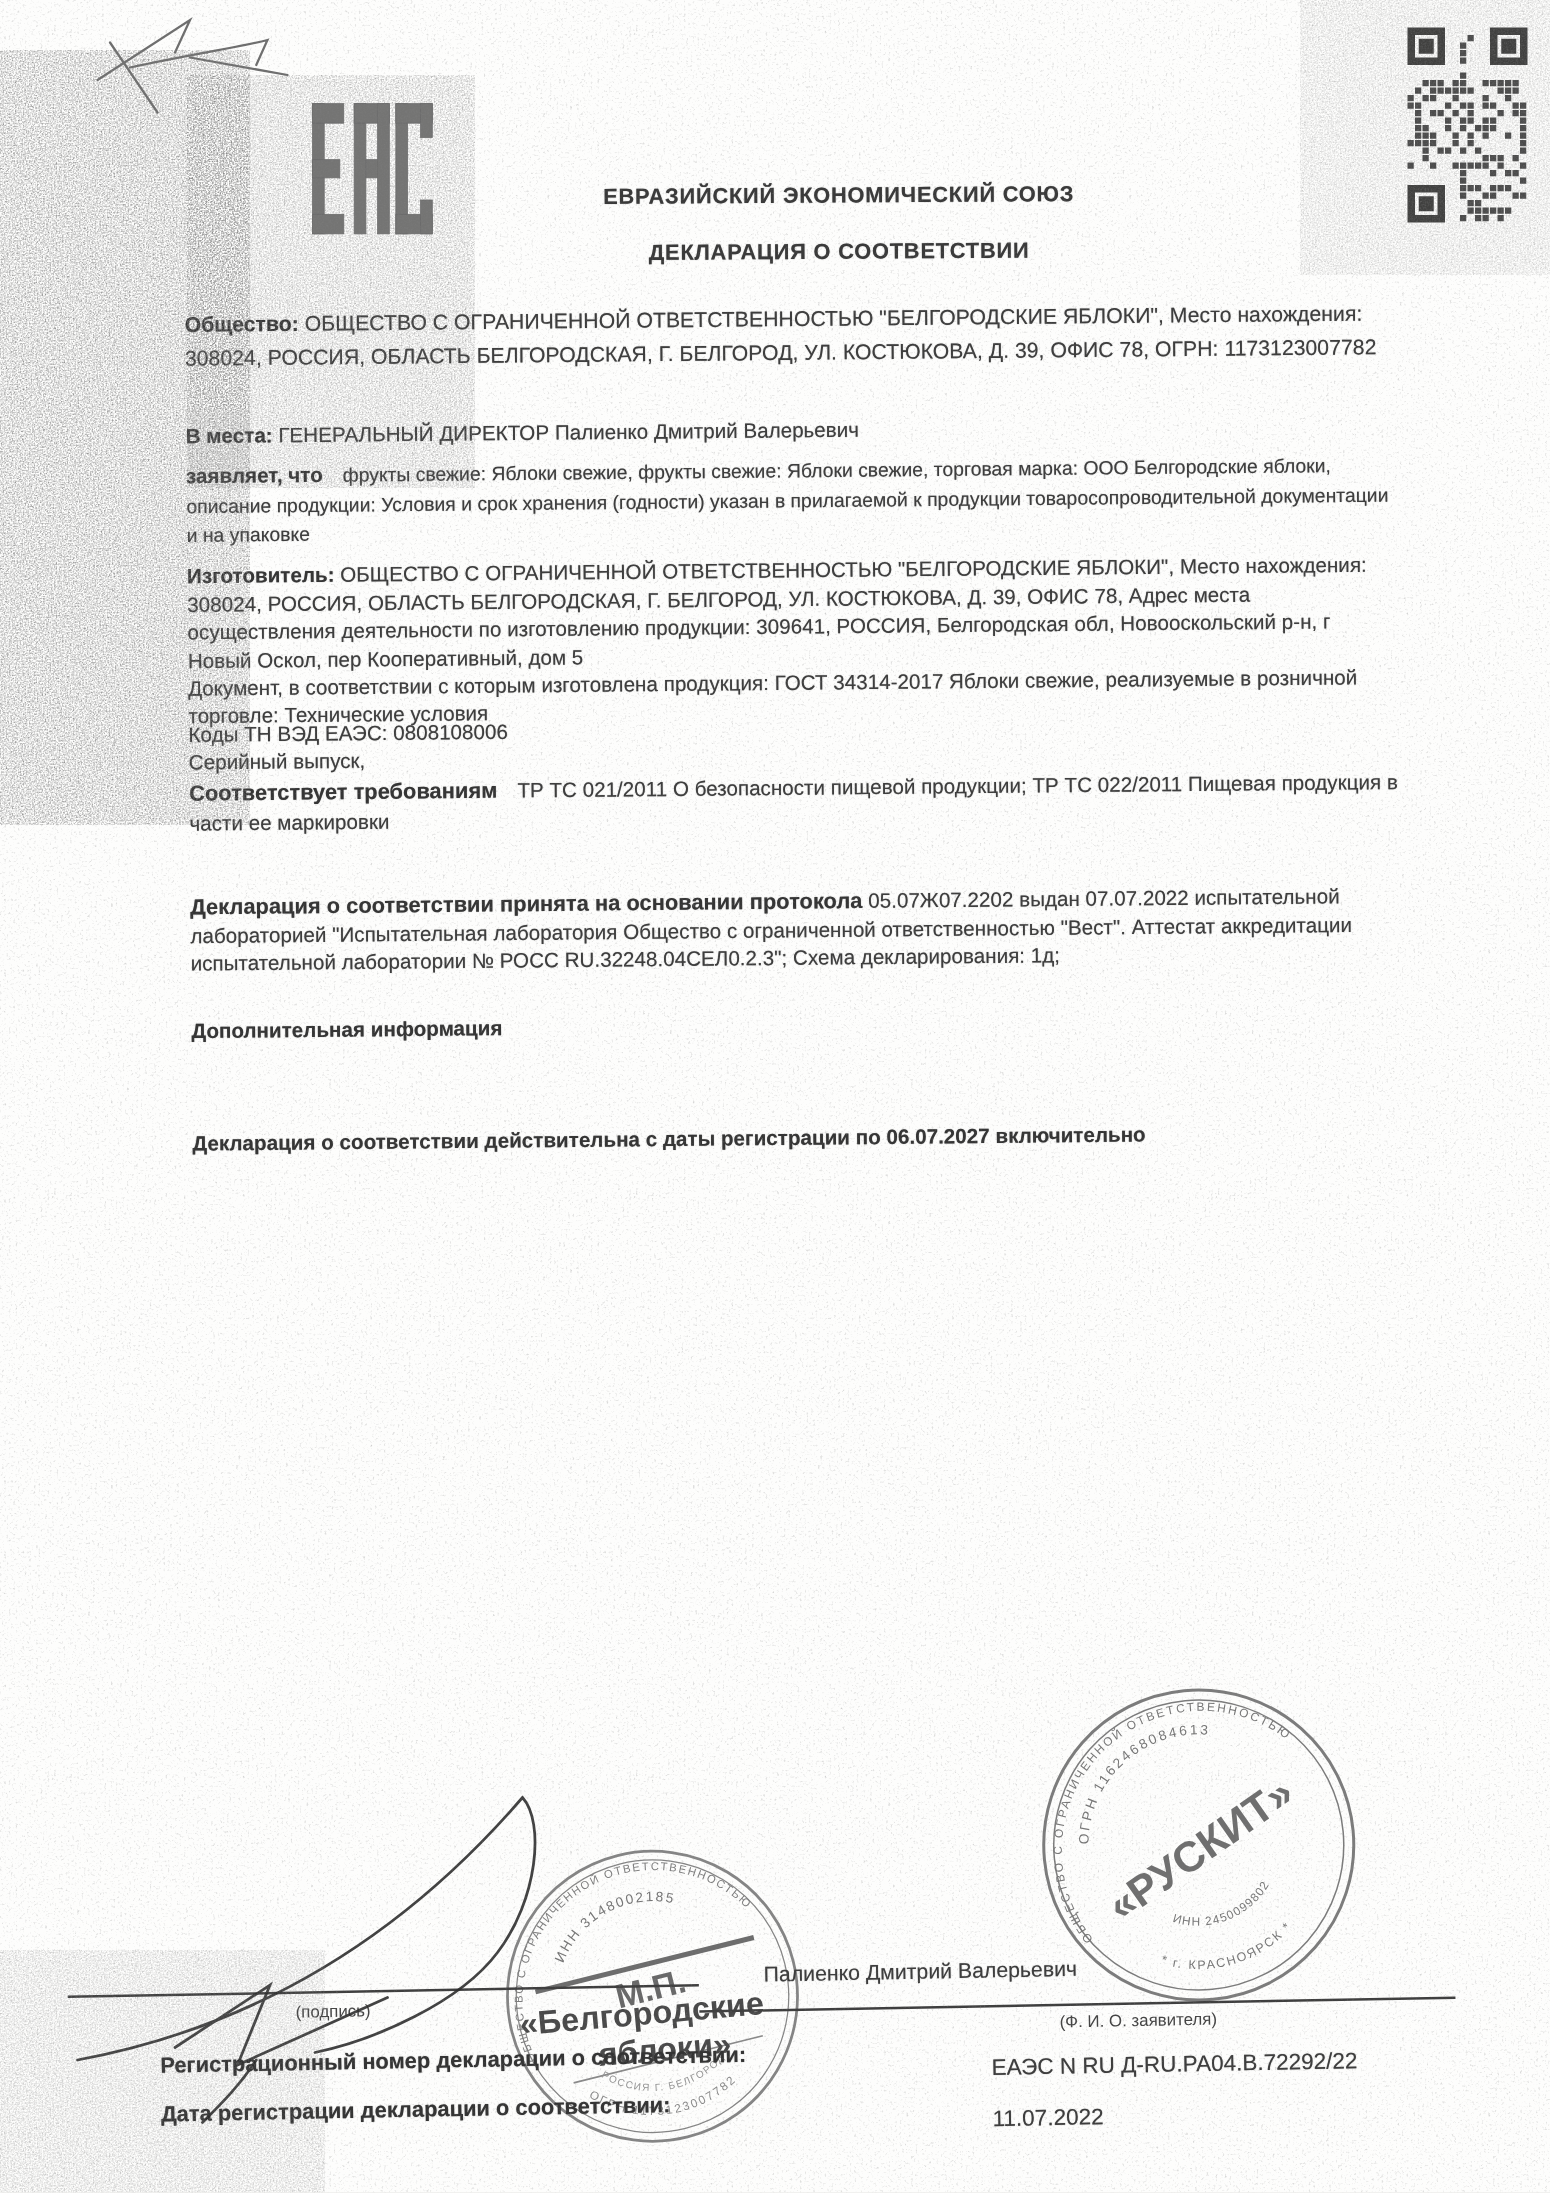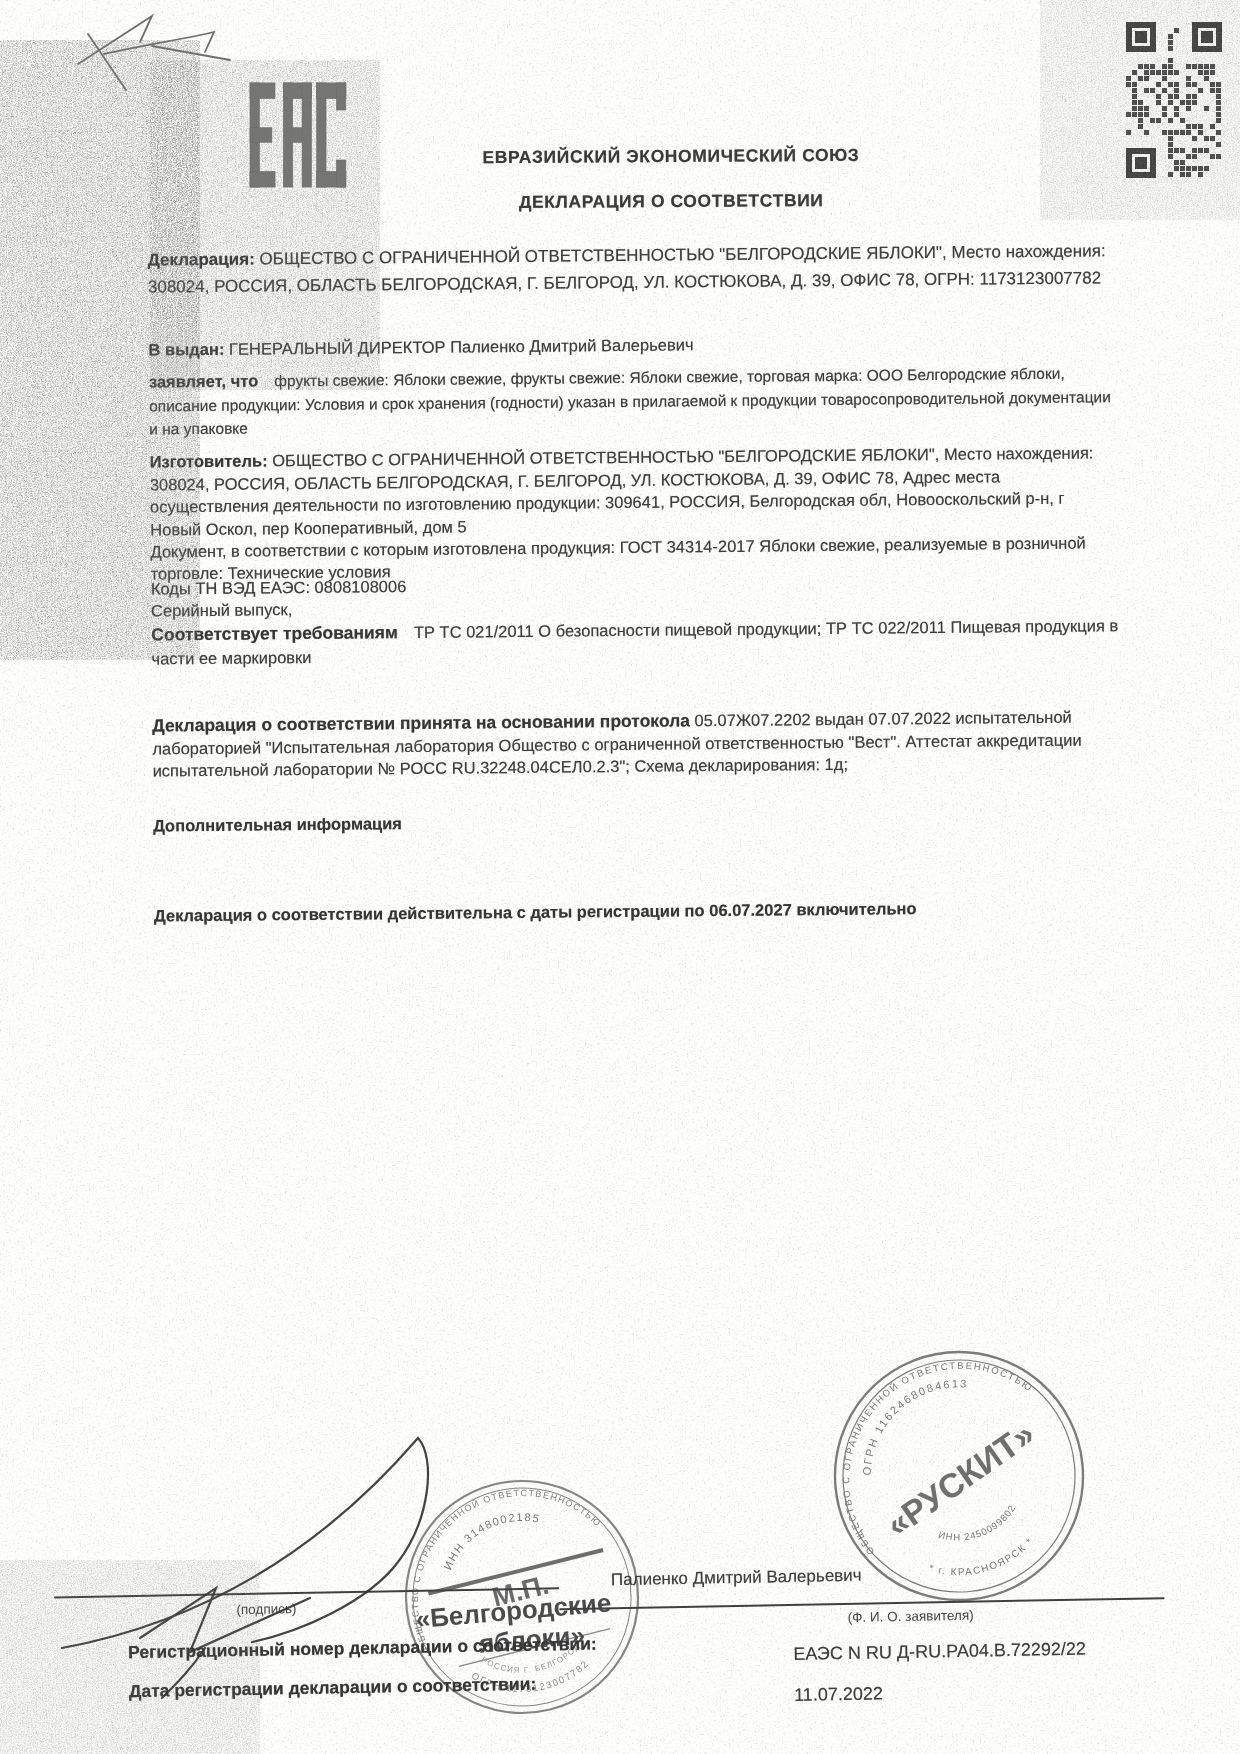--- a/index.html
+++ b/index.html
@@ -208,23 +208,23 @@
       <path d="M88,34 L126,90"></path>
     </g>
   </svg>
 
   <div class="titles">
     <div class="title-line" style="top:146px;">ЕВРАЗИЙСКИЙ ЭКОНОМИЧЕСКИЙ СОЮЗ</div>
     <div class="title-line" style="top:191px;">ДЕКЛАРАЦИЯ О СООТВЕТСТВИИ</div>
   </div>
 
   <div class="content">
-    <p class="para lh-lg" style="top:243px;"><b class="lbl">Декларация:</b><span> ОБЩЕСТВО С ОГРАНИЧЕННОЙ ОТВЕТСТВЕННОСТЬЮ "БЕЛГОРОДСКИЕ ЯБЛОКИ", Место нахождения: 308024, РОССИЯ, ОБЛАСТЬ БЕЛГОРОДСКАЯ, Г. БЕЛГОРОД, УЛ. КОСТЮКОВА, Д. 39, ОФИС 78, ОГРН: 1173123007782</span></p>
-
-    <p class="para" style="top:334px;"><b class="lbl">В выдан:</b><span> ГЕНЕРАЛЬНЫЙ ДИРЕКТОР Палиенко Дмитрий Валерьевич</span></p>
+    <p class="para lh-lg" style="top:243px;"><b class="lbl">Общество:</b><span> ОБЩЕСТВО С ОГРАНИЧЕННОЙ ОТВЕТСТВЕННОСТЬЮ "БЕЛГОРОДСКИЕ ЯБЛОКИ", Место нахождения: 308024, РОССИЯ, ОБЛАСТЬ БЕЛГОРОДСКАЯ, Г. БЕЛГОРОД, УЛ. КОСТЮКОВА, Д. 39, ОФИС 78, ОГРН: 1173123007782</span></p>
+
+    <p class="para" style="top:334px;"><b class="lbl">В места:</b><span> ГЕНЕРАЛЬНЫЙ ДИРЕКТОР Палиенко Дмитрий Валерьевич</span></p>
 
     <p class="para" style="top:366px;"><b class="lbl gap">заявляет, что</b><span class="small-text">фрукты свежие: Яблоки свежие, фрукты свежие: Яблоки свежие, торговая марка: ООО Белгородские яблоки, описание продукции: Условия и срок хранения (годности) указан в прилагаемой к продукции товаросопроводительной документации и на упаковке</span></p>
 
     <p class="para" style="top:446px;line-height:22.5px;"><b class="lbl">Изготовитель:</b><span> ОБЩЕСТВО С ОГРАНИЧЕННОЙ ОТВЕТСТВЕННОСТЬЮ "БЕЛГОРОДСКИЕ ЯБЛОКИ", Место нахождения: 308024, РОССИЯ, ОБЛАСТЬ БЕЛГОРОДСКАЯ, Г. БЕЛГОРОД, УЛ. КОСТЮКОВА, Д. 39, ОФИС 78, Адрес места осуществления деятельности по изготовлению продукции: 309641, РОССИЯ, Белгородская обл, Новооскольский р-н, г Новый Оскол, пер Кооперативный, дом 5</span></p>
 
     <p class="para" style="top:536px;line-height:22px;">Документ, в соответствии с которым изготовлена продукция: ГОСТ 34314-2017 Яблоки свежие, реализуемые в розничной торговле: Технические условия</p>
 
     <p class="para" style="top:573px;">Коды ТН ВЭД ЕАЭС: 0808108006</p>
 
     <p class="para" style="top:595px;">Серийный выпуск,</p>

